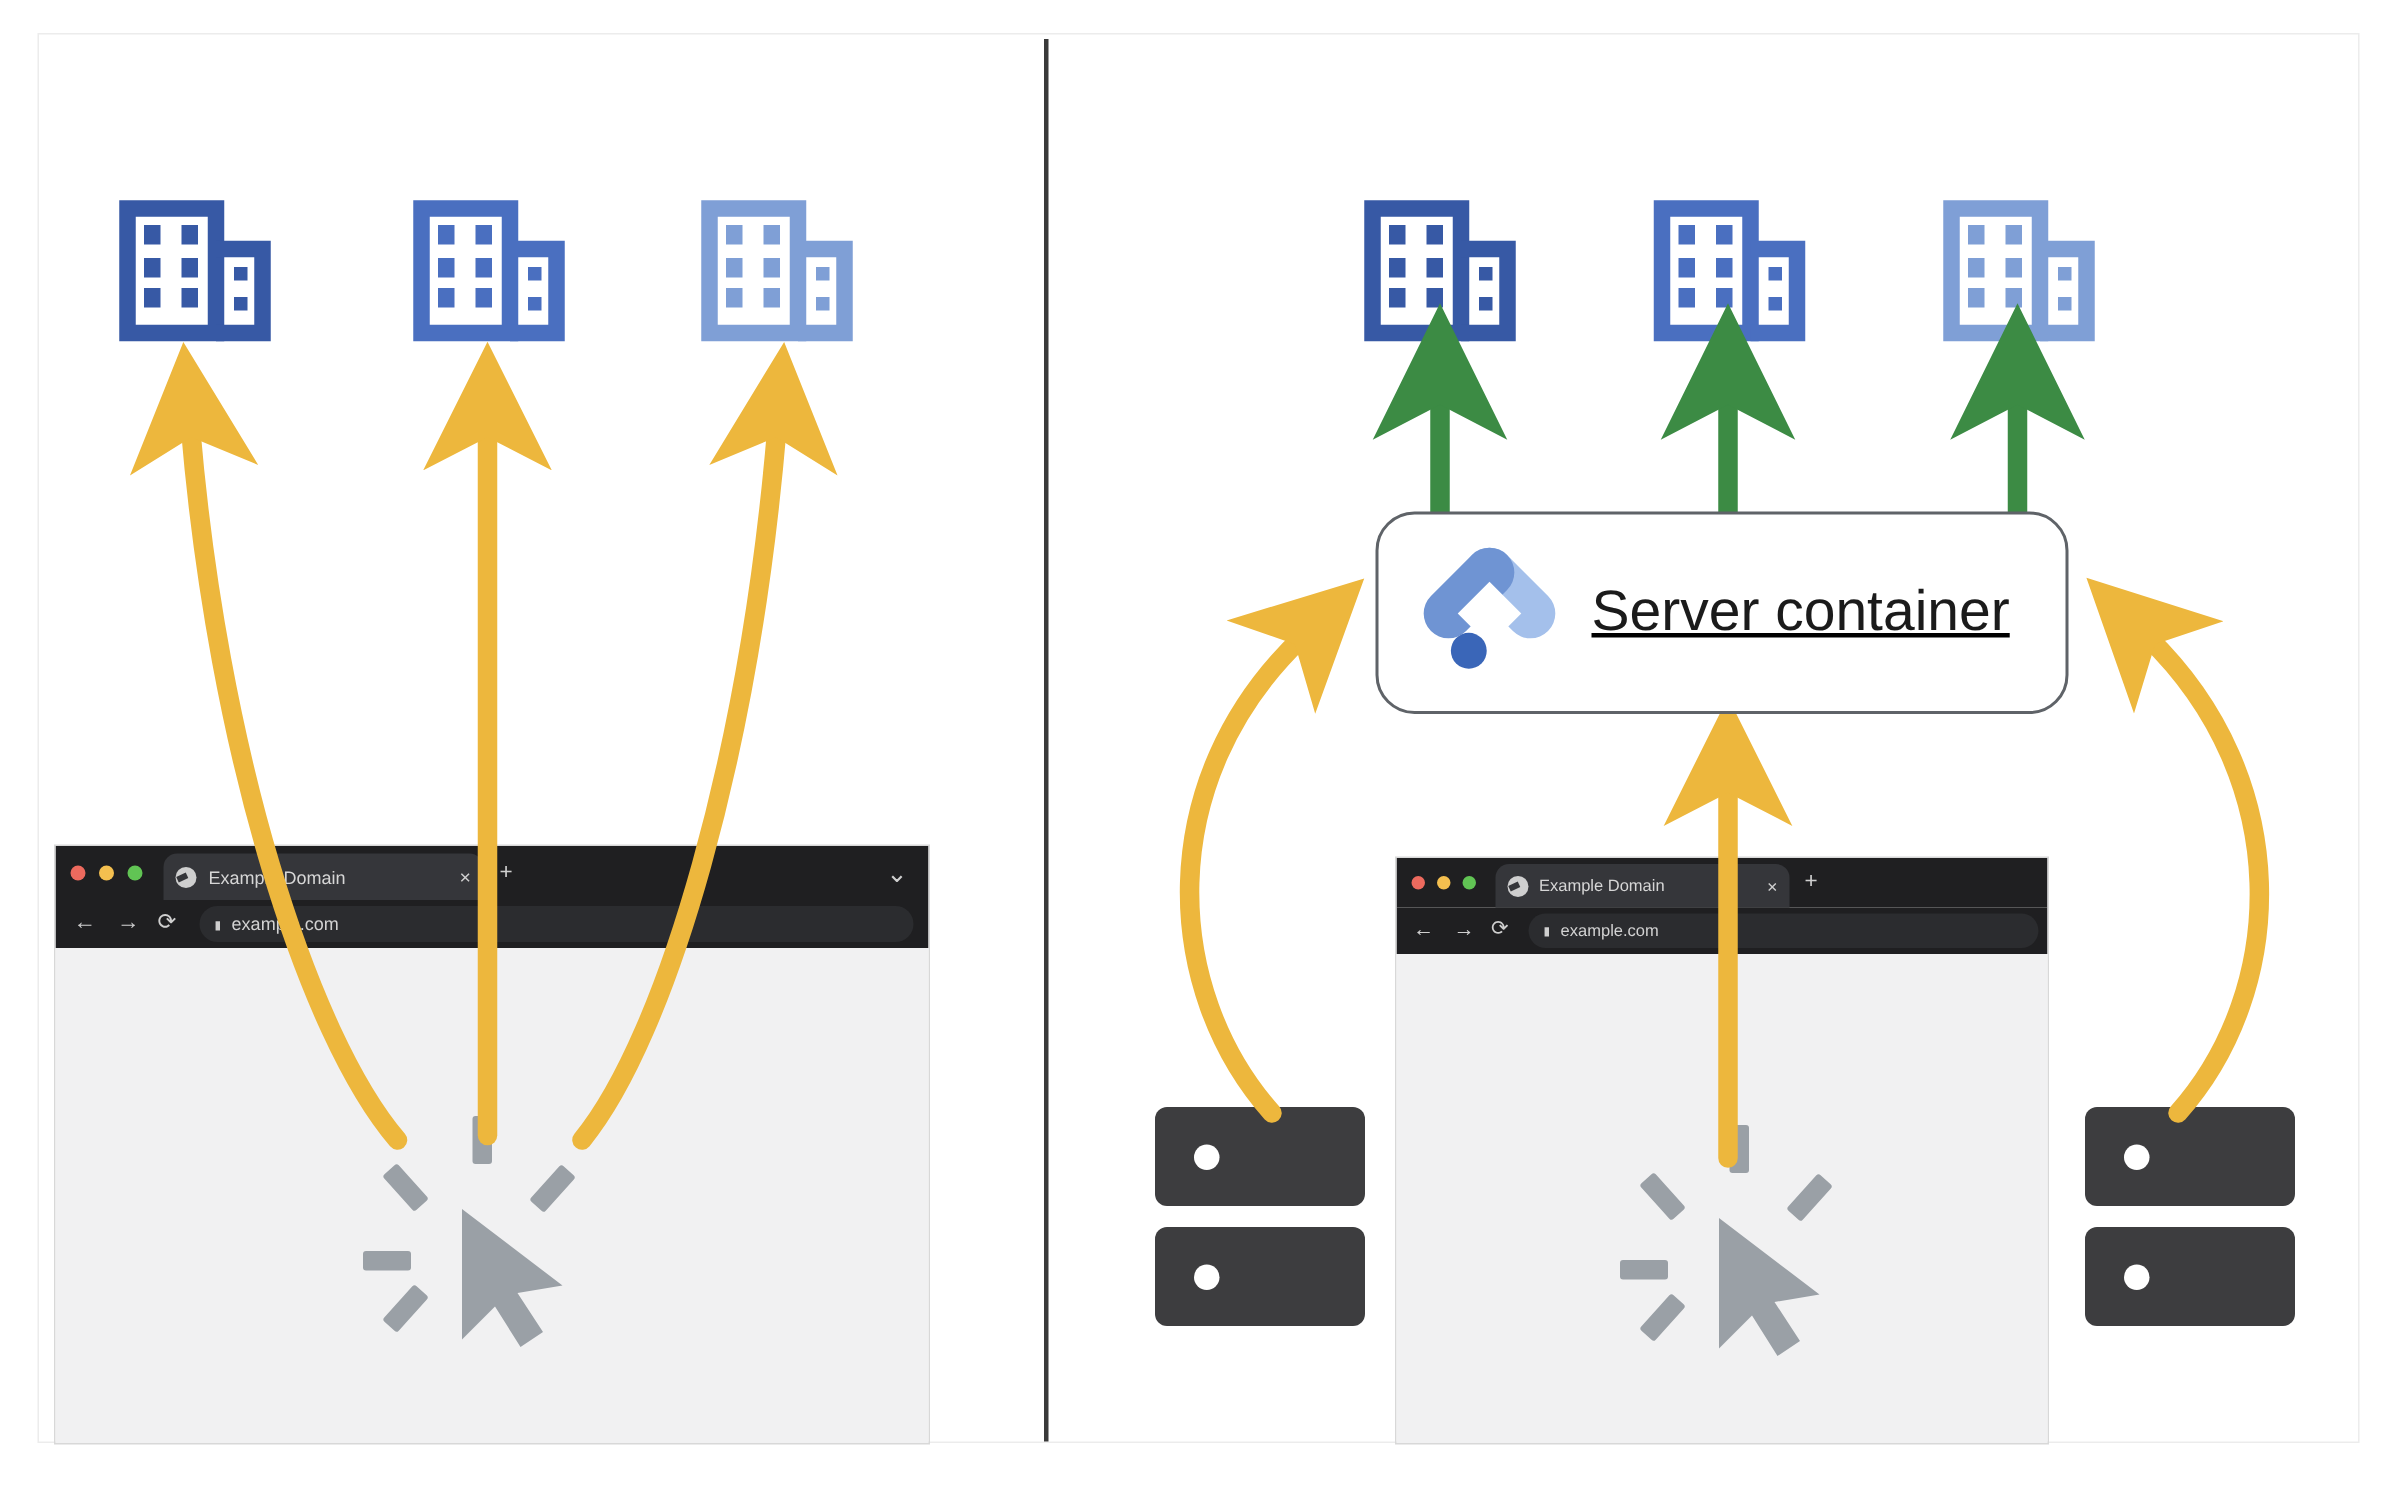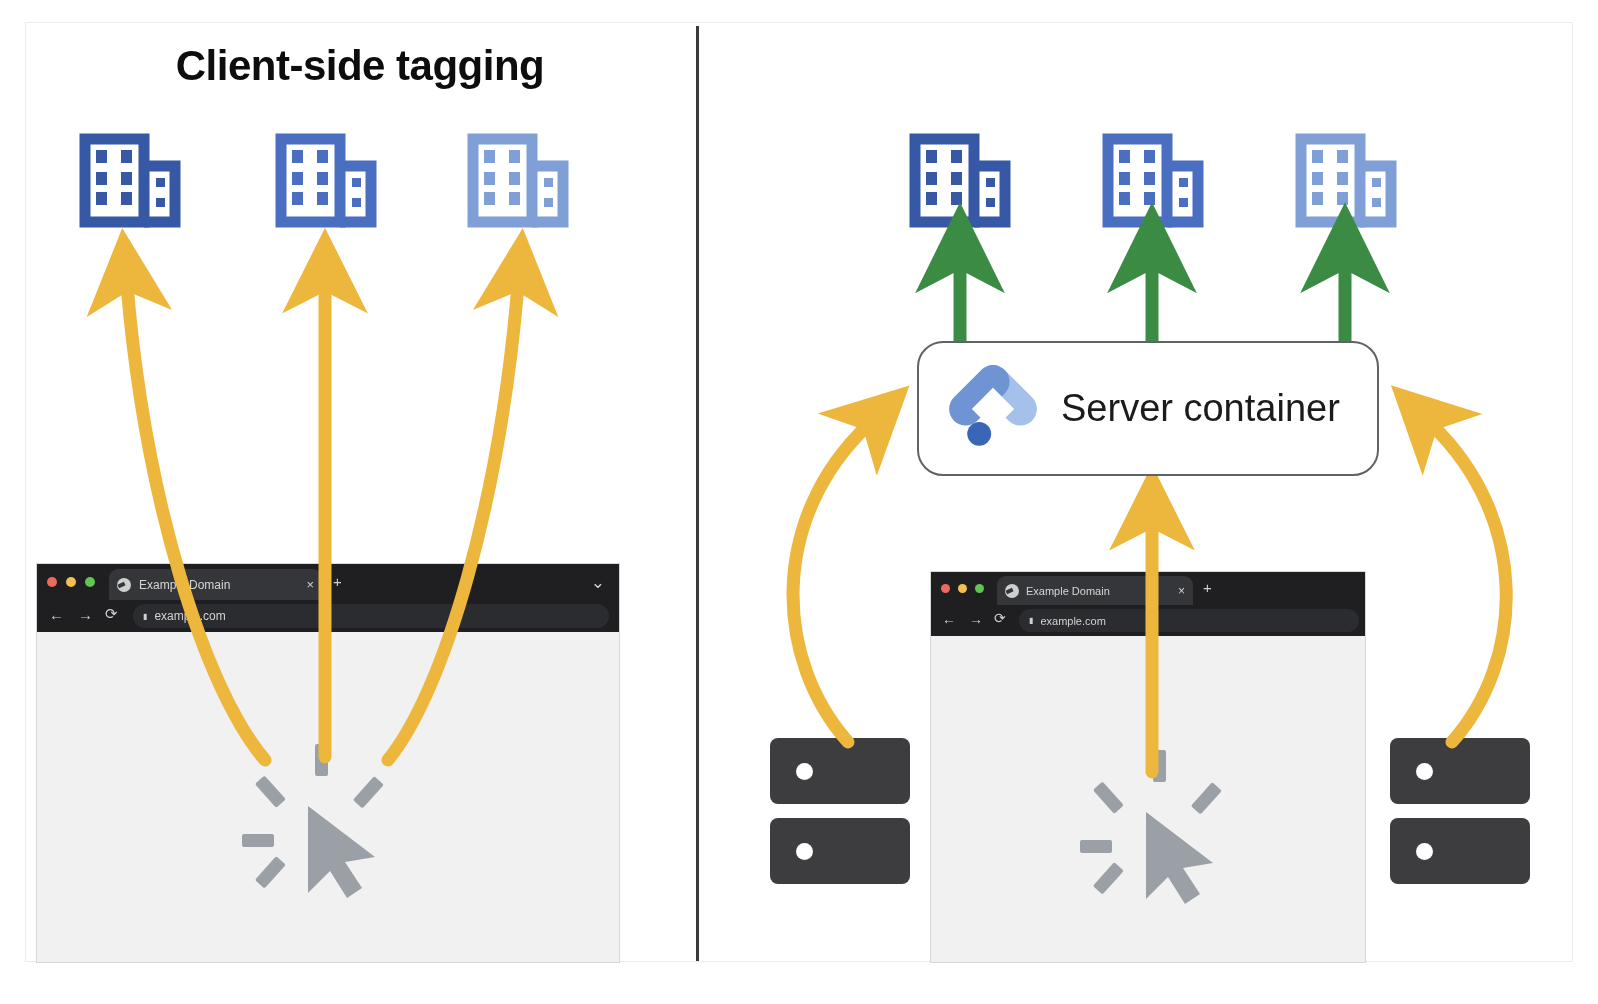--- a/index.html
+++ b/index.html
@@ -25,32 +25,31 @@
   .chev{position:absolute;color:#cfcfcf;}
   .navrow{position:relative;background:#1f1f21;width:100%;}
   .navbtn{position:absolute;color:#cfcfcf;}
   .omnibox{position:absolute;background:#2b2c2f;border-radius:20px;display:flex;align-items:center;}
   .lockglyph{color:#cfcfcf;flex:none;}
   .omnitext{color:#d2d2d2;white-space:nowrap;}
   .bw-body{background:#f1f1f2;width:100%;}
   .cursor-wrap{position:absolute;width:160px;height:160px;}
   .srv{position:absolute;background:#3d3d3f;border-radius:8px;}
   .srv-led{position:absolute;background:#ffffff;border-radius:50%;}
-  #container-box{position:absolute;border:2px solid #5f6368;border-radius:26px;background:#ffffff;box-sizing:border-box;display:flex;align-items:center;}
+  #container-box{position:absolute;border:2px solid #5f6368;border-radius:26px;background:#ffffff;box-sizing:border-box;display:flex;align-items:center;text-decoration:underline;}
   #container-label{font-size:38px;color:#1b1b1b;white-space:nowrap;font-family:"Liberation Sans",sans-serif;}
 </style>
 </head>
 <body>
 
 <div id="canvas">
   <div id="frame"></div>
 
   <div id="divider"></div>
 
-  <div class="panel-title" id="title-left">Client-side tagging</div>
 
   <div class="bldg" style="left:74px;top:128px;">
     <svg viewBox="0 0 112 105" width="112" height="105">
       <g fill="none" stroke="#3759a5" stroke-width="11">
         <path d="M11 11 H70 V94 H11 Z"></path>
         <path d="M70 38 H101 V94 H70"></path>
       </g>
       <g fill="#3759a5">
         <rect x="22" y="22" width="11" height="13"></rect>
           <rect x="47" y="22" width="11" height="13"></rect>

